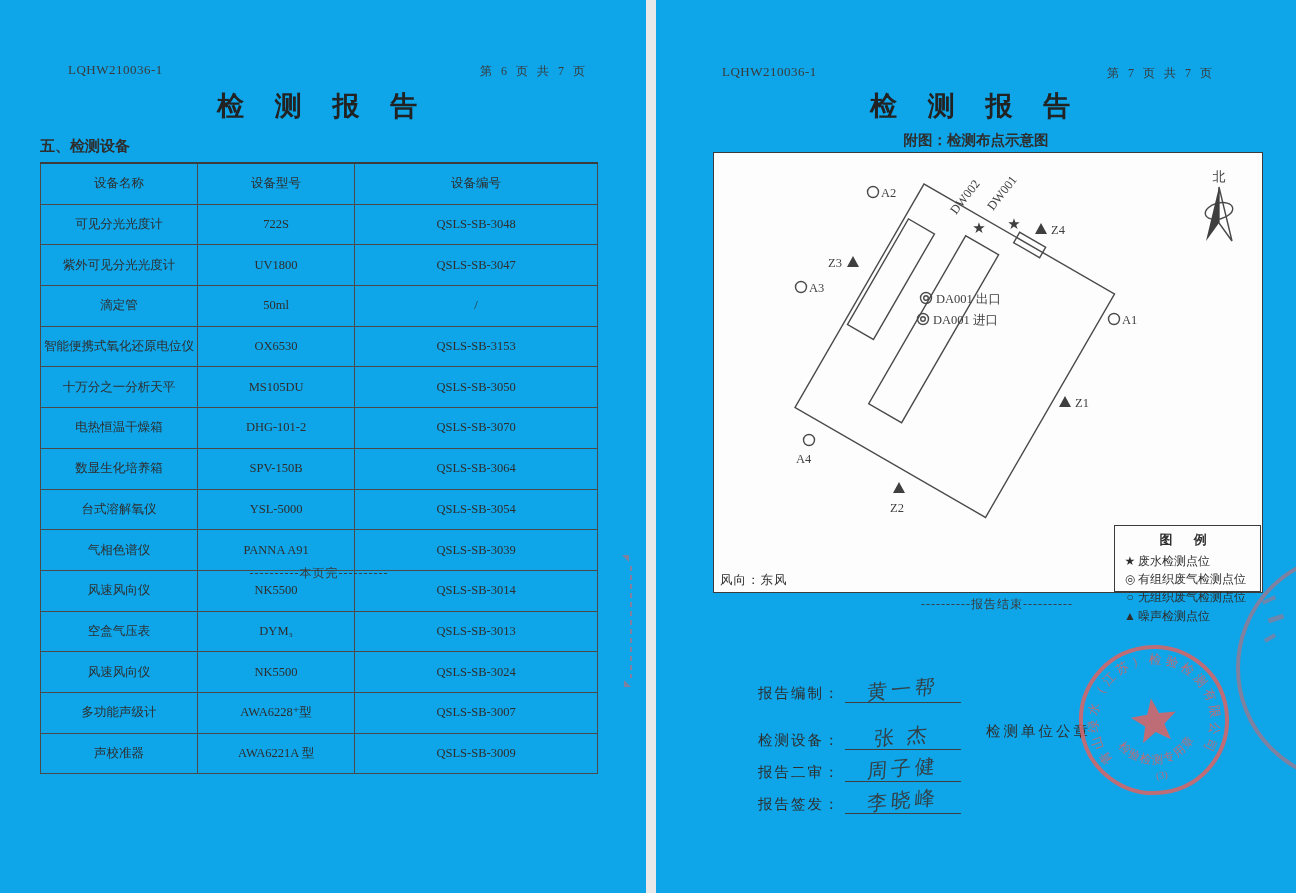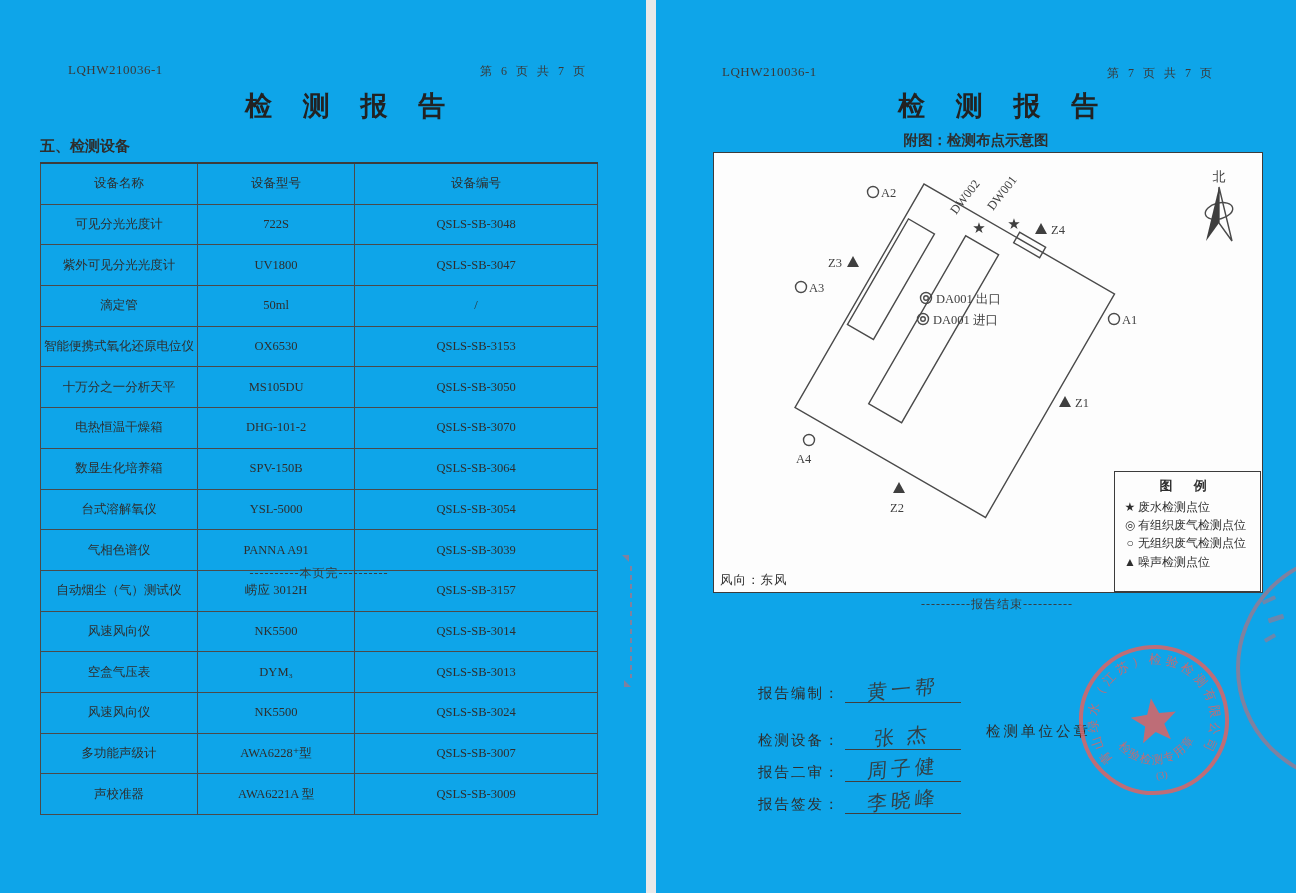--- a/index.html
+++ b/index.html
@@ -4,34 +4,34 @@
 <style>
   html,body{margin:0;padding:0;}
   body{width:1296px;height:893px;position:relative;background:#e9e9e9;
        font-family:"Liberation Serif","DejaVu Serif",serif;color:#2e2e2e;}
   .page{position:absolute;top:0;height:893px;background:#0ea5e9;overflow:hidden;}
   #page-left{left:0;width:646px;}
   #page-right{left:656px;width:640px;}
   .doc-no{position:absolute;font-size:13px;letter-spacing:.5px;color:#3a3a3a;}
   .page-no{position:absolute;font-size:12px;letter-spacing:3px;color:#3a3a3a;}
   .report-title{position:absolute;top:88px;left:0;width:100%;text-align:center;
-       font-size:27px;font-weight:bold;letter-spacing:12px;color:#222;margin-left:28px;}
+       font-size:27px;font-weight:bold;letter-spacing:12px;color:#222;}
   .section-heading{position:absolute;left:40px;top:137px;font-size:15px;font-weight:bold;}
   table.equip{position:absolute;left:40px;top:162px;width:558px;border-collapse:collapse;
        table-layout:fixed;border:1.5px solid #3c3c3c;border-top:2.2px solid #3c3c3c;}
   table.equip th,table.equip td{border:1px solid #4a4a4a;height:23.7px;text-align:center;
        font-size:12.5px;font-weight:normal;padding:8px 2px;white-space:nowrap;overflow:hidden;}
   table.equip col.c1{width:28.2%}table.equip col.c2{width:28.2%}table.equip col.c3{width:43.6%}
   .page-end-note{position:absolute;left:40px;top:565px;width:558px;text-align:center;
        font-size:12px;color:#3a3a3a;letter-spacing:1px;}
   .subtitle{position:absolute;top:131px;left:0;width:100%;text-align:center;
        font-size:14.5px;font-weight:bold;}
   .diagram-box{position:absolute;left:57px;top:152px;width:550px;height:441px;
        border:1.5px solid #3c3c3c;background:#fdfdfd;box-sizing:border-box;}
-  .legend{position:absolute;right:1px;bottom:0;width:147px;height:121px;
+  .legend{position:absolute;right:1px;bottom:0;width:147px;height:67px;
        border:1.5px solid #3c3c3c;background:#fdfdfd;box-sizing:border-box;}
   .legend-title{text-align:center;font-size:13px;font-weight:bold;letter-spacing:9px;
        margin-top:5px;}
   .legend-items{padding-left:7px;margin-top:3px;font-size:12px;line-height:18.2px;color:#2e2e2e;}
   .legend-sym{display:inline-block;width:16px;text-align:center;}
   .wind-note{position:absolute;left:6px;bottom:3px;font-size:12.5px;letter-spacing:1px;}
   .end-note{position:absolute;left:0;top:596px;width:640px;text-align:center;
        font-size:12px;letter-spacing:1px;color:#3a3a3a;padding-left:21px;}
   .sign-row{position:absolute;left:102px;font-size:14.5px;letter-spacing:2px;white-space:nowrap;}
   .sign-line{display:inline-block;width:116px;border-bottom:1.5px solid #3f3f3f;
@@ -111,25 +111,20 @@
           <td>台式溶解氧仪</td>
           <td>YSL-5000</td>
           <td>QSLS-SB-3054</td>
         </tr>
         <tr>
           <td>气相色谱仪</td>
           <td>PANNA A91</td>
           <td>QSLS-SB-3039</td>
         </tr>
         <tr>
-          <td>自动烟尘（气）测试仪</td>
-          <td>崂应 3012H</td>
-          <td>QSLS-SB-3157</td>
-        </tr>
-        <tr>
           <td>风速风向仪</td>
           <td>NK5500</td>
           <td>QSLS-SB-3014</td>
         </tr>
         <tr>
           <td>空盒气压表</td>
           <td>DYM₃</td>
           <td>QSLS-SB-3013</td>
         </tr>
         <tr>

